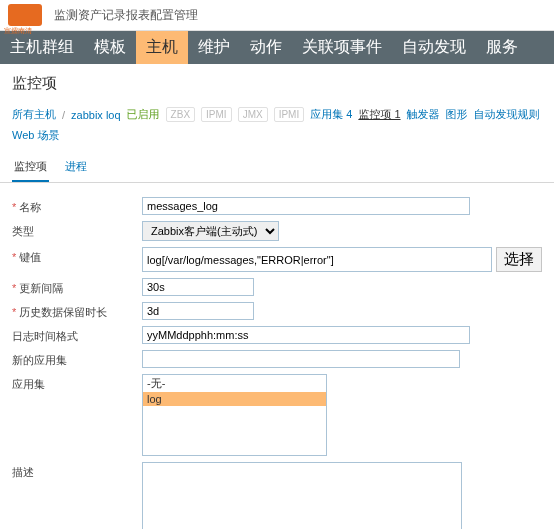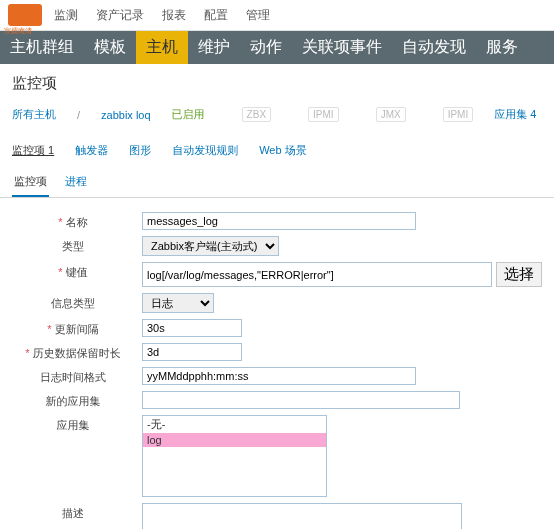--- a/index.html
+++ b/index.html
@@ -1,49 +1,49 @@
 <!DOCTYPE html>
 <html><head>
 <meta charset="utf-8">
 <style>
 * { box-sizing: border-box; margin: 0; padding: 0; }
 body { font-family: Arial, "Microsoft YaHei", sans-serif; font-size: 12px; color: #333; background: #fff; width: 554px; }
 .top-nav { display: flex; align-items: center; background: #fff; padding: 4px 8px; border-bottom: 1px solid #e0e0e0; }
 .logo { width: 34px; height: 22px; background: #e66a20; border-radius: 3px; margin-right: 12px; position: relative; }
 .logo::after { content: "宣擂南清"; position: absolute; top: 22px; left: -4px; font-size: 7px; color: #e66a20; white-space: nowrap; }
-.top-menu { display: flex; gap: 18px; }
+.top-menu { display: flex; }
 .top-menu-item { color: #555; cursor: pointer; }
 .top-menu-item.active { font-weight: normal; }
 .sub-nav { display: flex; background: #5b6970; padding: 0; }
 .sub-nav-item { color: #fff; padding: 6px 10px; cursor: pointer; font-size: 16px; }
-.sub-nav-item.active { background: #eab308; color: #333; }
+.sub-nav-item.active { background: #fdba74; color: #333; }
 .page-title { padding: 10px 12px; font-size: 15px; color: #333; }
-.breadcrumb-row { display: flex; align-items: center; gap: 21px; padding: 4px 12px; font-size: 11px; flex-wrap: wrap; }
+.breadcrumb-row { display: flex; align-items: center; gap: 6px; padding: 4px 12px; font-size: 11px; flex-wrap: wrap; }
 .breadcrumb-row a { color: #0275b8; cursor: pointer; }
 .breadcrumb-row .slash { color: #999; }
 .breadcrumb-row .enabled { color: #5fa01f; }
-.breadcrumb-row .disabled-box { color: #bbb; border: 1px solid #e0e0e0; padding: 1px 4px; border-radius: 2px; font-size: 10px; margin-left: 16px; }
+.breadcrumb-row .disabled-box { color: #bbb; border: 1px solid #e0e0e0; padding: 1px 4px; border-radius: 2px; font-size: 10px; }
 .tabs-row { display: flex; gap: 14px; padding: 8px 12px 0; border-bottom: 1px solid #d6d6d6; }
 .tab { color: #0275b8; padding: 4px 2px 6px; cursor: pointer; font-size: 11px; }
 .tab.active { color: #333; border-bottom: 2px solid #0275b8; }
 .form { padding: 14px 12px; }
 .form-row { display: flex; align-items: flex-start; margin-bottom: 6px; }
-.form-label { width: 130px; text-align: center; padding-right: 8px; padding-top: 3px; font-size: 11px; color: #444; }
+.form-label { width: 130px; text-align: left; padding-right: 8px; padding-top: 3px; font-size: 11px; color: #444; }
 .req::before { content: "*"; color: #d9534f; margin-right: 3px; }
 .form-field { flex: 1; }
 input[type=text], select, textarea { border: 1px solid #aac3d6; padding: 2px 4px; font-size: 11px; font-family: inherit; }
-input.wide { width: 274px; }
-input.med { width: 100px; }
+input.wide { width: 328px; }
+input.med { width: 112px; }
 .key-row { display: flex; gap: 4px; }
 .key-row input { flex: 1; width: 290px; }
 .btn-small { border: 1px solid #c5c5c5; background: #f2f2f2; padding: 2px 7px; font-size: 15px; cursor: pointer; }
 .new-appset { border: 2px solid #8fc98f; padding: 2px 4px; width: 318px; }
 .listbox { width: 185px; height: 82px; border: 1px solid #aac3d6; background: #fff; font-size: 11px; overflow: hidden; }
 .listbox-item { padding: 1px 4px; }
-.listbox-item.sel { background: #f9a8d4; }
+.listbox-item.sel { background: #fdba74; }
 textarea.desc { width: 320px; height: 80px; resize: vertical; }
 </style>
 </head>
 <body>
 
 <div class="top-nav">
   <div class="logo"></div>
   <div class="top-menu">
     <span class="top-menu-item">监测</span>
     <span class="top-menu-item">资产记录</span>
@@ -101,24 +101,20 @@
   </div>
 
   <div class="form-row">
     <div class="form-label req">键值</div>
     <div class="form-field key-row">
       <input type="text" value="log[/var/log/messages,&quot;ERROR|error&quot;]" style="">
       <button class="btn-small">选择</button>
     </div>
   </div>
 
-  <div class="form-row">
-    <div class="form-label">信息类型</div>
-    <div class="form-field"><select style="width:72px;"><option>日志</option></select></div>
-  </div>
 
   <div class="form-row">
     <div class="form-label req">更新间隔</div>
     <div class="form-field"><input type="text" class="med" value="30s" style=""></div>
   </div>
 
   <div class="form-row">
     <div class="form-label req">历史数据保留时长</div>
     <div class="form-field"><input type="text" class="med" value="3d" style=""></div>
   </div>

